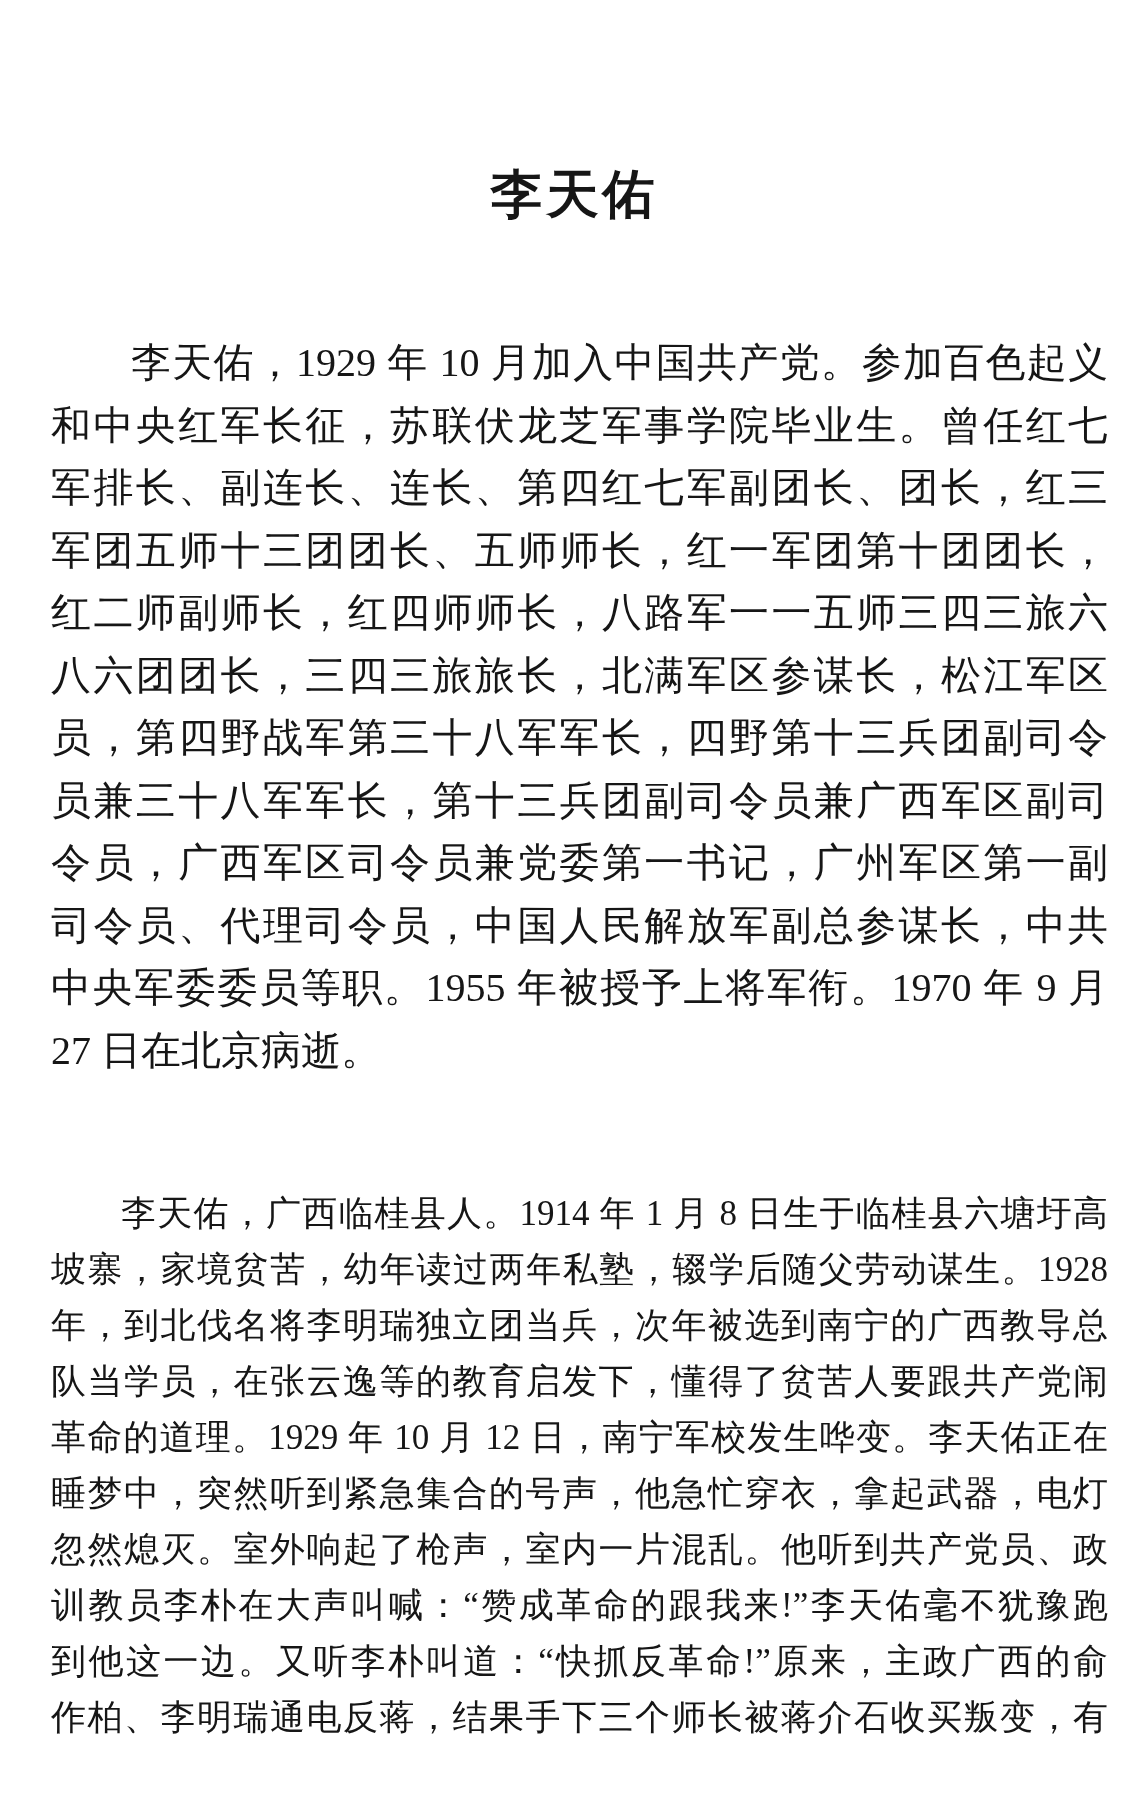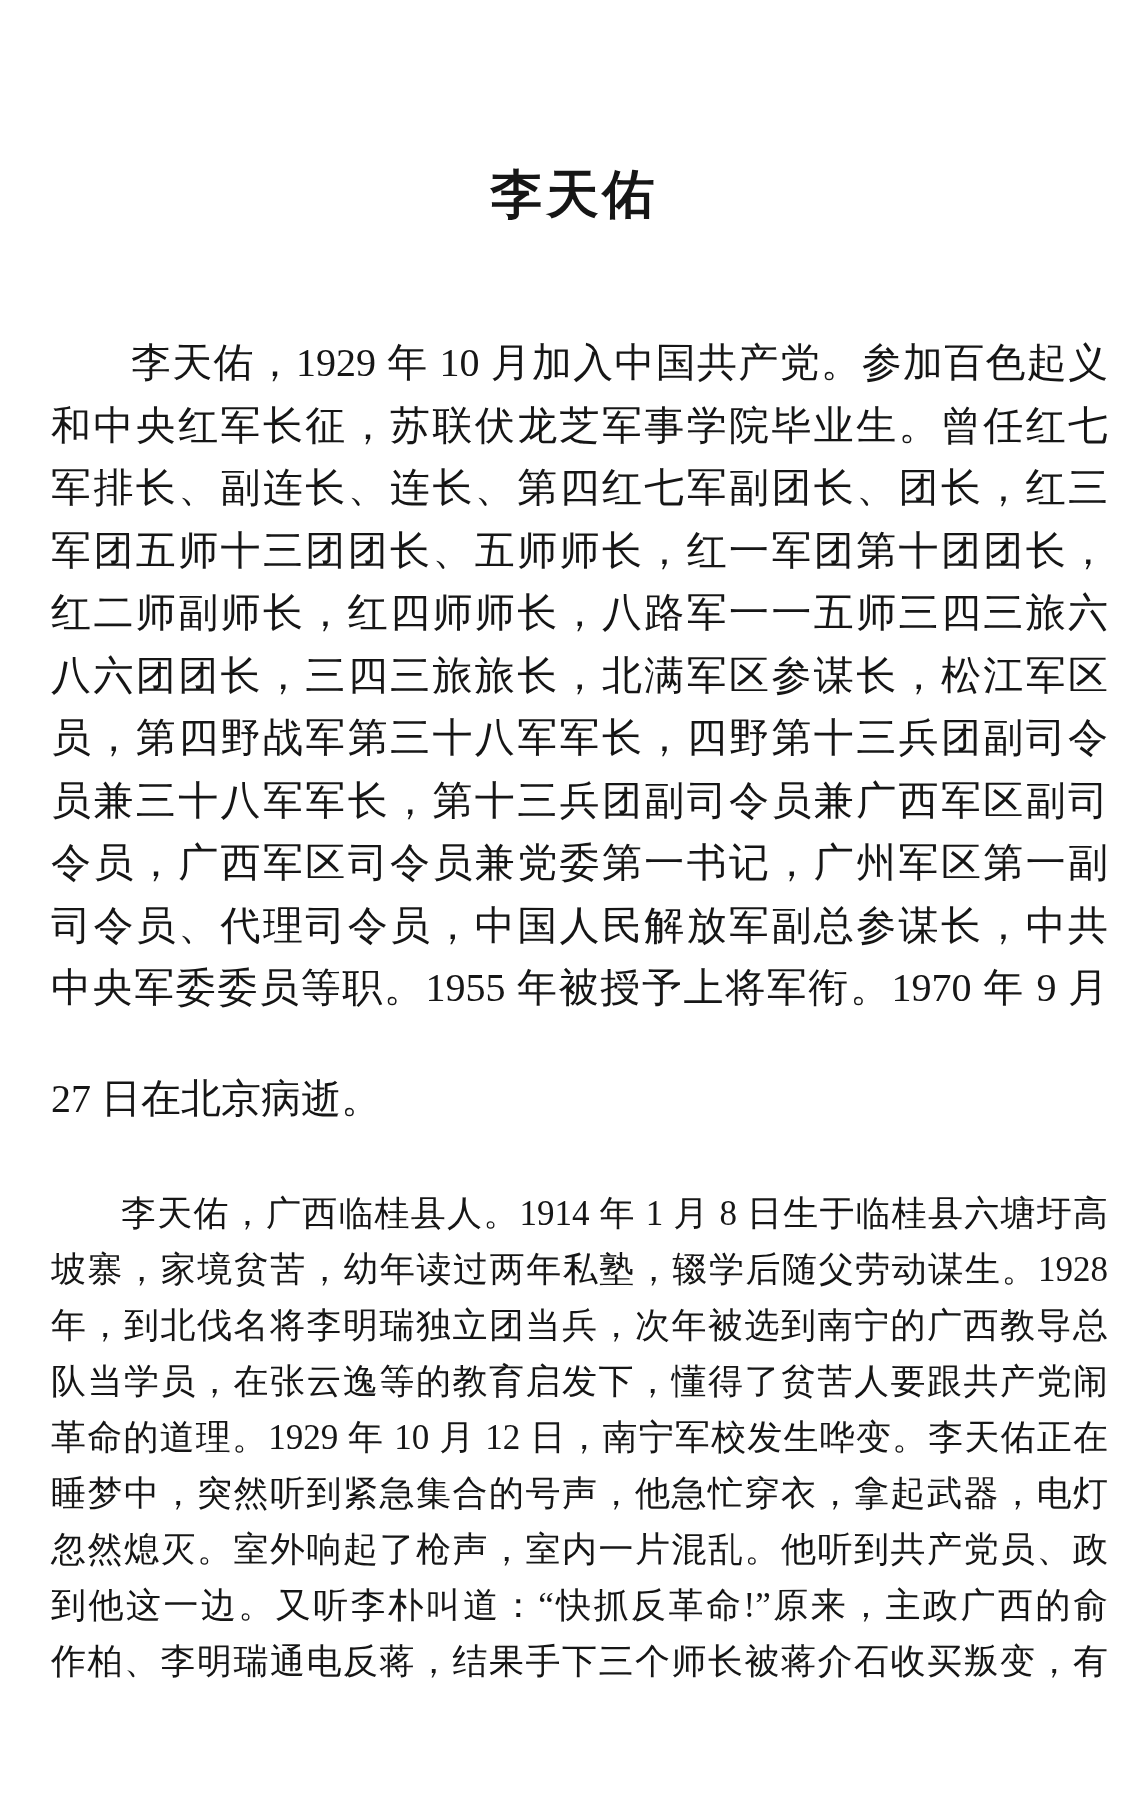--- a/index.html
+++ b/index.html
@@ -49,21 +49,21 @@
   .line {
     text-align: justify;
     text-align-last: justify;
     text-justify: inter-character;
     white-space: nowrap;
     font-weight: 500;
   }
 
   .line.indent { text-indent: 2em; }
 
-  .line.no-justify-last { text-align-last: left; margin-top: 48px; }
+  .line.no-justify-last { text-align-last: left; }
 </style>
 </head>
 <body>
 
 <div class="page">
   <h1 class="title">李天佑</h1>
 
   <div class="para para-summary">
       <div class="line indent">李天佑，1929 年 10 月加入中国共产党。参加百色起义</div>
       <div class="line">和中央红军长征，苏联伏龙芝军事学院毕业生。曾任红七</div>
@@ -80,16 +80,17 @@
     </div>
 
   <div class="para para-biography">
       <div class="line indent">李天佑，广西临桂县人。1914 年 1 月 8 日生于临桂县六塘圩高</div>
       <div class="line">坡寨，家境贫苦，幼年读过两年私塾，辍学后随父劳动谋生。1928</div>
       <div class="line">年，到北伐名将李明瑞独立团当兵，次年被选到南宁的广西教导总</div>
       <div class="line">队当学员，在张云逸等的教育启发下，懂得了贫苦人要跟共产党闹</div>
       <div class="line">革命的道理。1929 年 10 月 12 日，南宁军校发生哗变。李天佑正在</div>
       <div class="line">睡梦中，突然听到紧急集合的号声，他急忙穿衣，拿起武器，电灯</div>
       <div class="line">忽然熄灭。室外响起了枪声，室内一片混乱。他听到共产党员、政</div>
+      <div class="line">训教员李朴在大声叫喊：“赞成革命的跟我来!”李天佑毫不犹豫跑</div>
       <div class="line">到他这一边。又听李朴叫道：“快抓反革命!”原来，主政广西的俞</div>
       <div class="line">作柏、李明瑞通电反蒋，结果手下三个师长被蒋介石收买叛变，有</div>
     </div>
 </div>
 
 </body></html>

